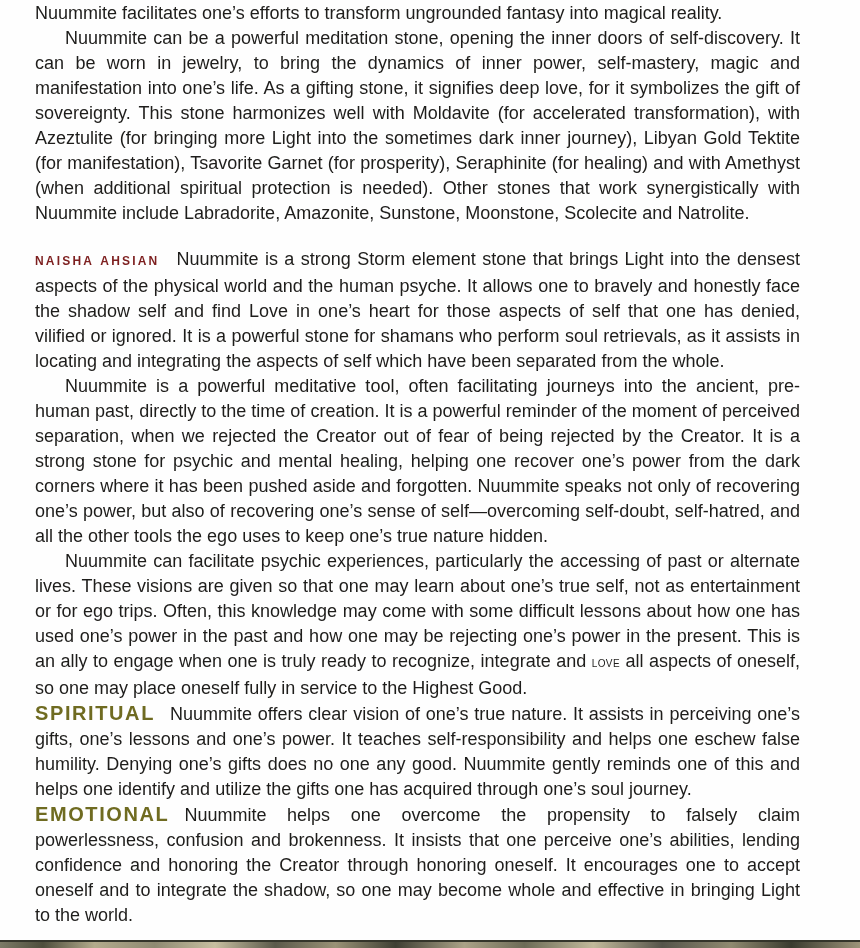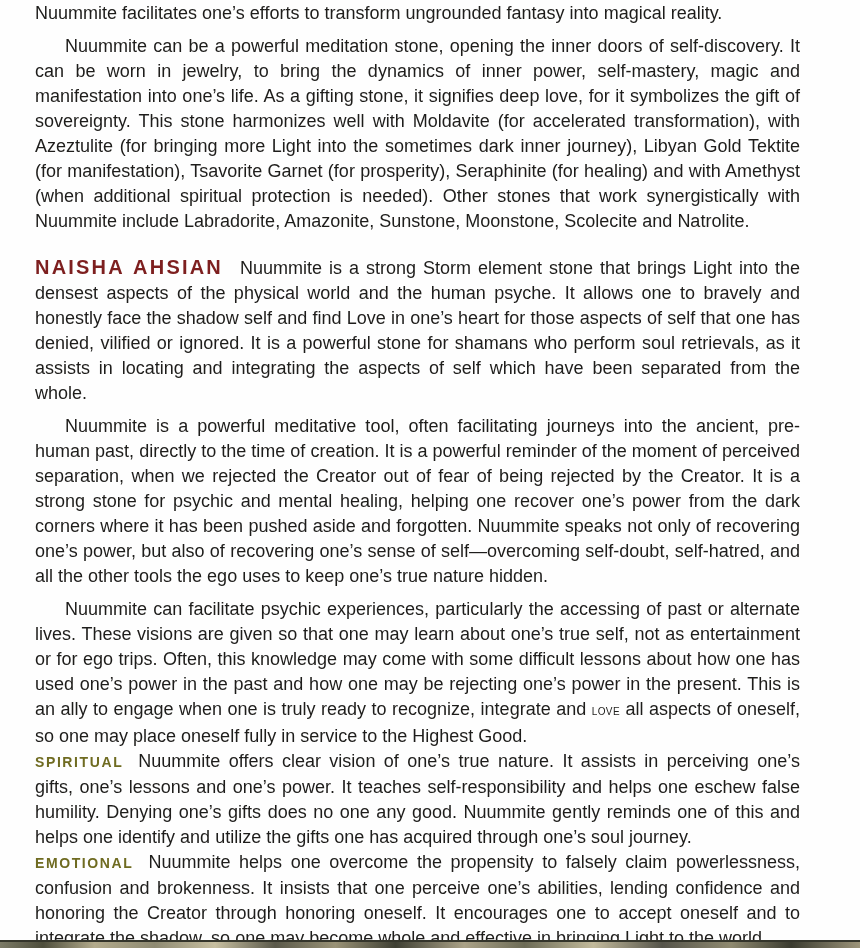--- a/index.html
+++ b/index.html
@@ -30,36 +30,35 @@
     text-align: justify;
     hyphens: auto;
     -webkit-hyphens: auto;
   }
   p.para {
     margin: 0;
     padding: 0;
   }
   p.indented {
     text-indent: 30px;
-    margin-top: 8px;
   }
   p.section-start {
     margin-top: 21px;
   }
   .author-heading {
     color: var(--author-heading, #7d1f1f);
     font-weight: bold;
-    font-size: 20px;
+    font-size: 12px;
     letter-spacing: 2.2px;
     margin-right: 17px;
   }
   .section-heading {
     color: var(--section-heading, #6f6b21);
     font-weight: bold;
-    font-size: 14px;
+    font-size: 20px;
     letter-spacing: 1.6px;
     margin-right: 15px;
   }
   .caps-small {
     font-size: 10px;
     letter-spacing: 0.4px;
   }
   .photo-strip {
     position: absolute;
     left: 0;

